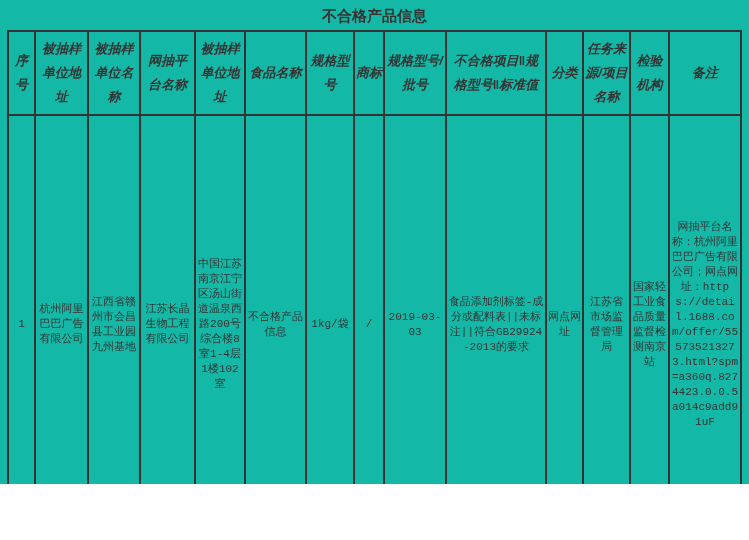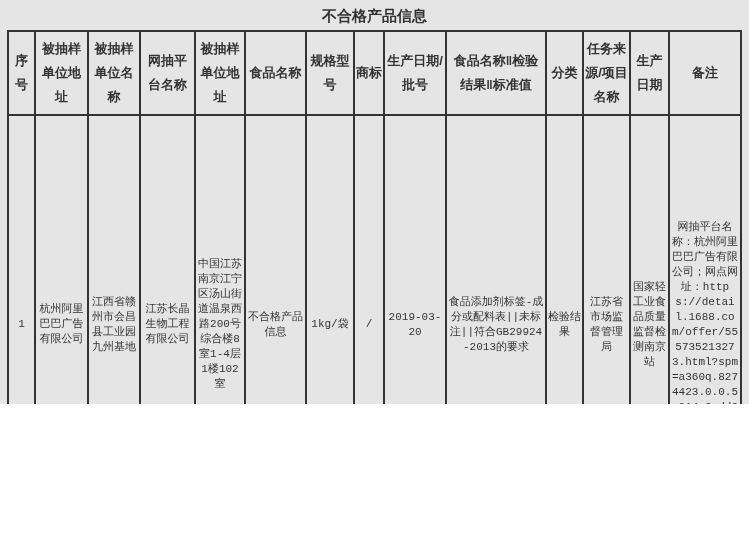--- a/index.html
+++ b/index.html
@@ -4,23 +4,23 @@
 <style>
   html, body {
     margin: 0;
     padding: 0;
     background: #ffffff;
     font-family: "Liberation Sans", "DejaVu Sans", sans-serif;
   }
   .page {
     position: relative;
     width: 749px;
-    height: 404px;
+    height: 484px;
     overflow: hidden;
-    background: #e5e5e5;
+    background: #14b8a6;
   }
   .page-title {
     padding-top: 7px;
     height: 23px;
     text-align: center;
     font-size: 15px;
     font-weight: bold;
     color: #333333;
     line-height: 17px;
   }
@@ -44,21 +44,21 @@
     font-size: 13px;
     font-weight: bold;
     line-height: 24px;
   }
   table.info-table td {
     font-size: 11px;
     font-weight: normal;
     line-height: 15px;
     font-family: Liberation Mono, monospace;
   }
-  tr.header-row   { height: 84px; }
+  tr.header-row   { height: 84px; font-style: italic; }
   tr.data-row     { height: 419px; }
   tr.partial-row  { height: 40px; }
 </style>
 </head>
 <body>
 
 <div class="page">
 
   <div class="page-title">不合格产品信息</div>
 
@@ -82,41 +82,41 @@
     <thead>
       <tr class="header-row">
         <th>序号</th>
         <th>被抽样单位地址</th>
         <th>被抽样单位名称</th>
         <th>网抽平台名称</th>
         <th>被抽样单位地址</th>
         <th>食品名称</th>
         <th>规格型号</th>
         <th>商标</th>
-        <th>生产日期/批号</th>
-        <th>食品名称‖检验结果‖标准值</th>
+        <th>规格型号/批号</th>
+        <th>不合格项目‖规格型号‖标准值</th>
         <th>分类</th>
         <th>任务来源/项目名称</th>
-        <th>生产日期</th>
+        <th>检验机构</th>
         <th>备注</th>
       </tr>
     </thead>
     <tbody>
       <tr class="data-row">
         <td>1</td>
         <td>杭州阿里巴巴广告有限公司</td>
         <td>江西省赣州市会昌县工业园九州基地</td>
         <td>江苏长晶生物工程有限公司</td>
         <td>中国江苏南京江宁区汤山街道温泉西路200号综合楼8室1-4层1楼102室</td>
         <td>不合格产品信息</td>
         <td>1kg/袋</td>
         <td>/</td>
-        <td>2019-03-20</td>
+        <td>2019-03-03</td>
         <td>食品添加剂标签-成分或配料表||未标注||符合GB29924-2013的要求</td>
-        <td>检验结果</td>
+        <td>网点网址</td>
         <td>江苏省市场监督管理局</td>
         <td>国家轻工业食品质量监督检测南京站</td>
         <td>网抽平台名称：杭州阿里巴巴广告有限公司；网点网址：https://detail.1688.com/offer/555735213273.html?spm=a360q.8274423.0.0.5a014c9add91uF</td>
       </tr>
       <tr class="partial-row">
         <td></td>
         <td></td>
         <td></td>
         <td></td>
         <td></td>

